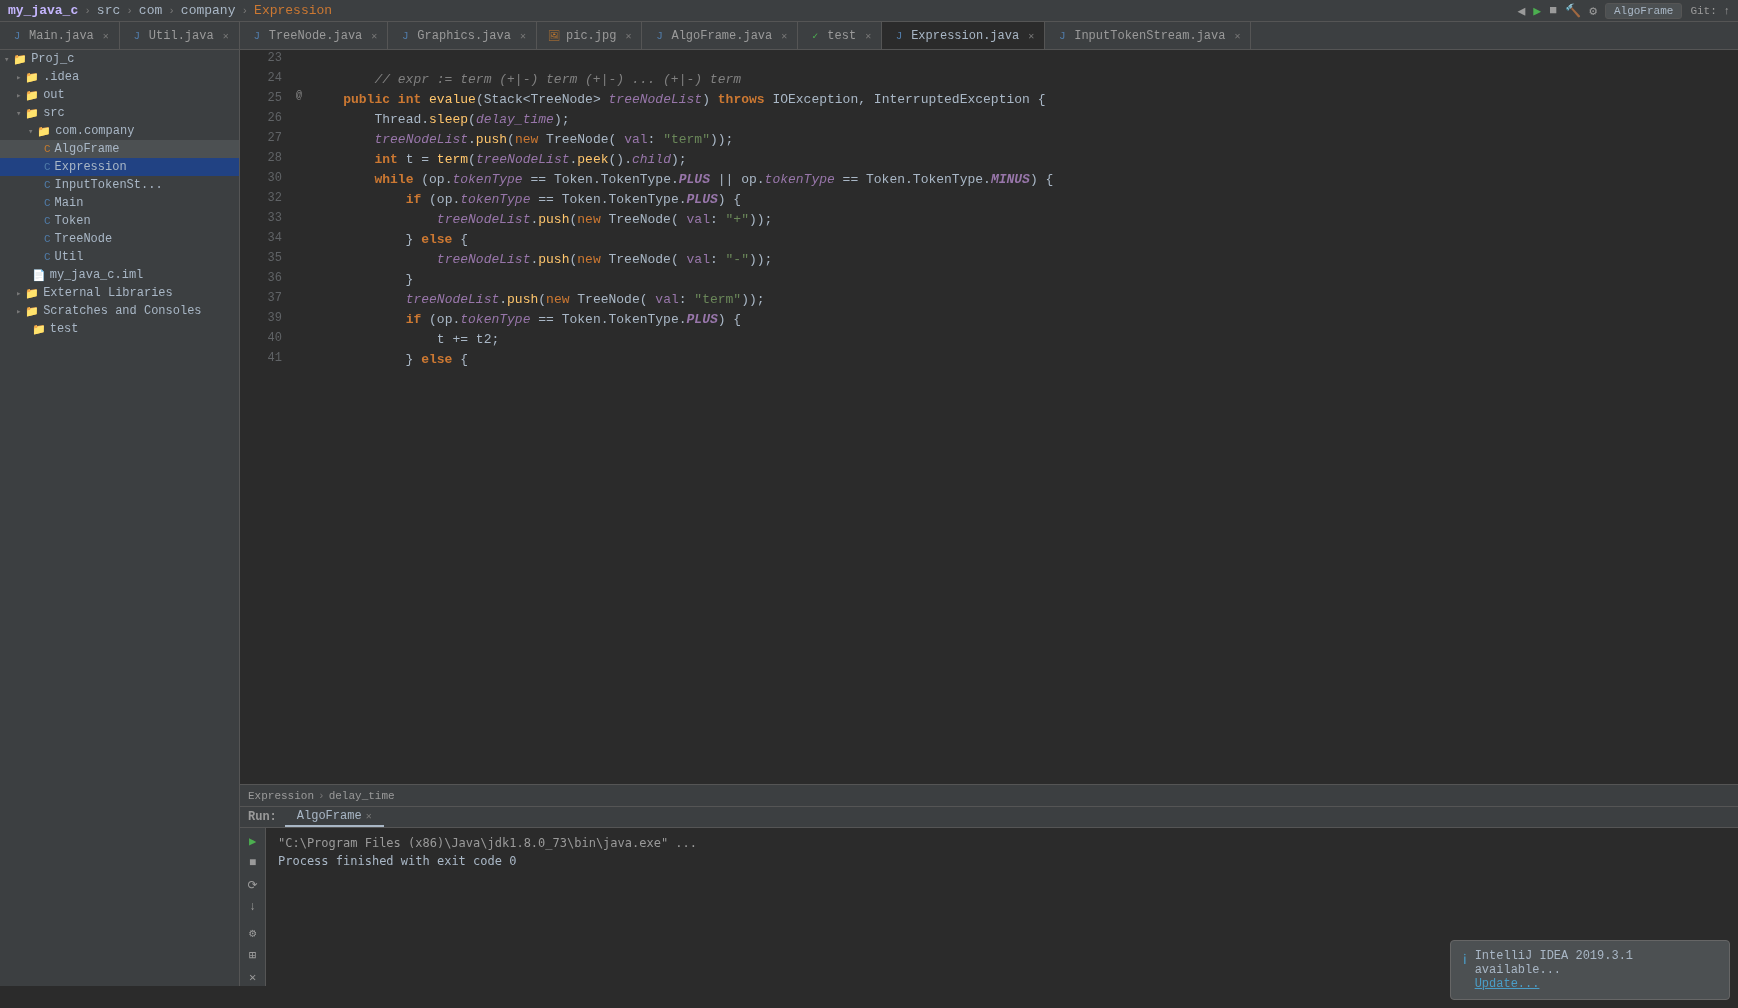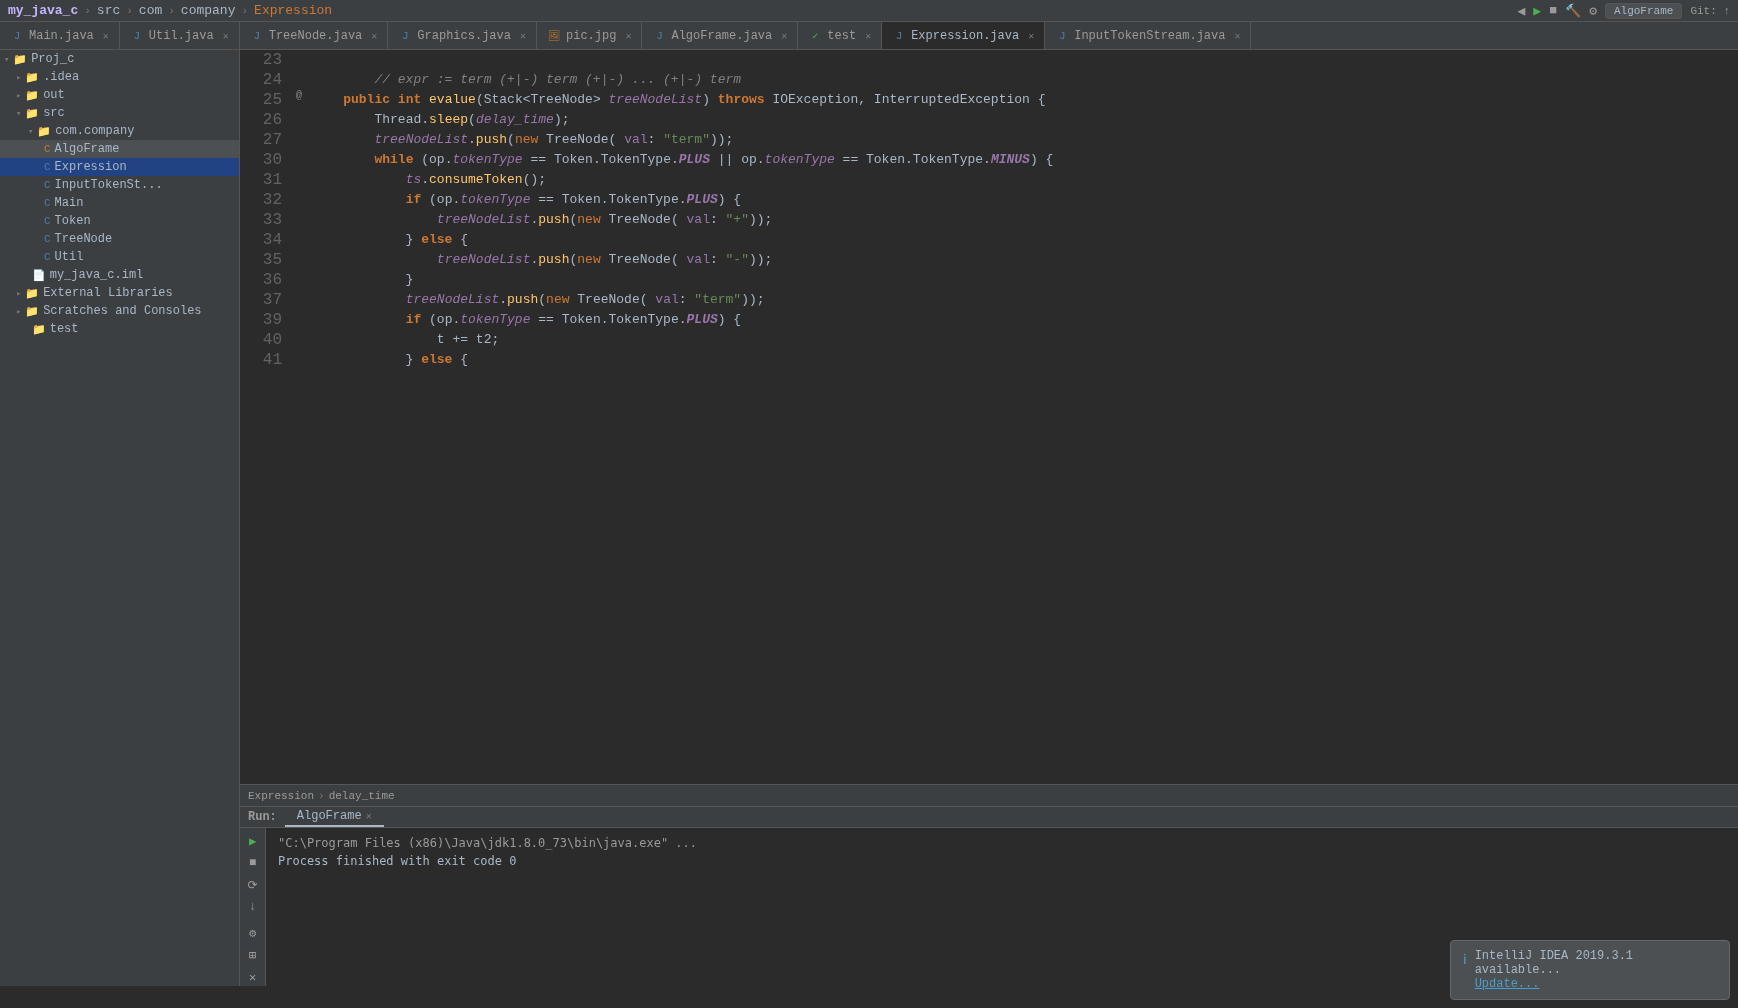--- a/index.html
+++ b/index.html
@@ -29,21 +29,21 @@
     .java-icon { color: #507ba8; font-size: 11px; }
     .indent-1 { padding-left: 16px; }
     .indent-2 { padding-left: 28px; }
     .indent-3 { padding-left: 40px; }
     .sidebar-arrow { font-size: 9px; color: #777; }
 
     
     .editor-area { flex: 1; background: #2b2b2b; overflow: auto; display: flex; flex-direction: column; }
     .code-content { flex: 1; overflow: auto; padding: 0; }
     .code-line { display: flex; align-items: flex-start; min-height: 20px; }
-    .line-gutter { width: 50px; min-width: 50px; text-align: right; padding-right: 8px; color: #606366; font-size: 16px; user-select: none; padding-top: 1px; }
+    .line-gutter { width: 50px; min-width: 50px; text-align: right; padding-right: 8px; color: #606366; font-size: 12px; user-select: none; padding-top: 1px; }
     .line-marker { width: 18px; min-width: 18px; display: flex; align-items: center; justify-content: center; color: #606366; font-size: 10px; }
     .line-code { padding-left: 4px; white-space: pre; font-size: 13px; line-height: 20px; flex: 1; }
 
     
     .kw { color: #cc7832; font-weight: bold; }
     .kw2 { color: #cc7832; }
     .type { color: #a9b7c6; }
     .method { color: #ffc66d; }
     .string { color: #6a8759; }
     .comment { color: #808080; font-style: italic; }
@@ -262,33 +262,33 @@
             <div class="line-marker"></div>
             <div class="line-code">        <span class="type">Thread</span>.<span class="method">sleep</span>(<span class="field">delay_time</span>);</div>
           </div>
 
           <div class="code-line">
             <div class="line-gutter">27</div>
             <div class="line-marker"></div>
             <div class="line-code">        <span class="field">treeNodeList</span>.<span class="method">push</span>(<span class="kw2">new</span> <span class="type">TreeNode</span>( <span style="color:#9876aa;">val</span>: <span class="string">"term"</span>));</div>
           </div>
 
+          <div class="code-line">
+            <div class="line-gutter">28</div>
+            <div class="line-marker"></div>
+            <div class="line-code">        <span class="kw">int</span> t = <span class="method">term</span>(<span class="field">treeNodeList</span>.<span class="method">peek</span>().<span class="field">child</span>);</div>
+          </div>
 
 
           <div class="code-line">
             <div class="line-gutter">30</div>
             <div class="line-marker"></div>
             <div class="line-code">        <span class="kw">while</span> (op.<span class="field">tokenType</span> == <span class="type">Token</span>.<span class="type">TokenType</span>.<span style="color:#9876aa; font-style:italic; font-weight:bold;">PLUS</span> || op.<span class="field">tokenType</span> == <span class="type">Token</span>.<span class="type">TokenType</span>.<span style="color:#9876aa; font-style:italic; font-weight:bold;">MINUS</span>) {</div>
           </div>
 
-          <div class="code-line">
-            <div class="line-gutter">31</div>
-            <div class="line-marker"></div>
-            <div class="line-code">            <span class="field">ts</span>.<span class="method">consumeToken</span>();</div>
-          </div>
 
           <div class="code-line">
             <div class="line-gutter">32</div>
             <div class="line-marker"></div>
             <div class="line-code">            <span class="kw">if</span> (op.<span class="field">tokenType</span> == <span class="type">Token</span>.<span class="type">TokenType</span>.<span style="color:#9876aa; font-style:italic; font-weight:bold;">PLUS</span>) {</div>
           </div>
 
           <div class="code-line">
             <div class="line-gutter">33</div>
             <div class="line-marker"></div>

